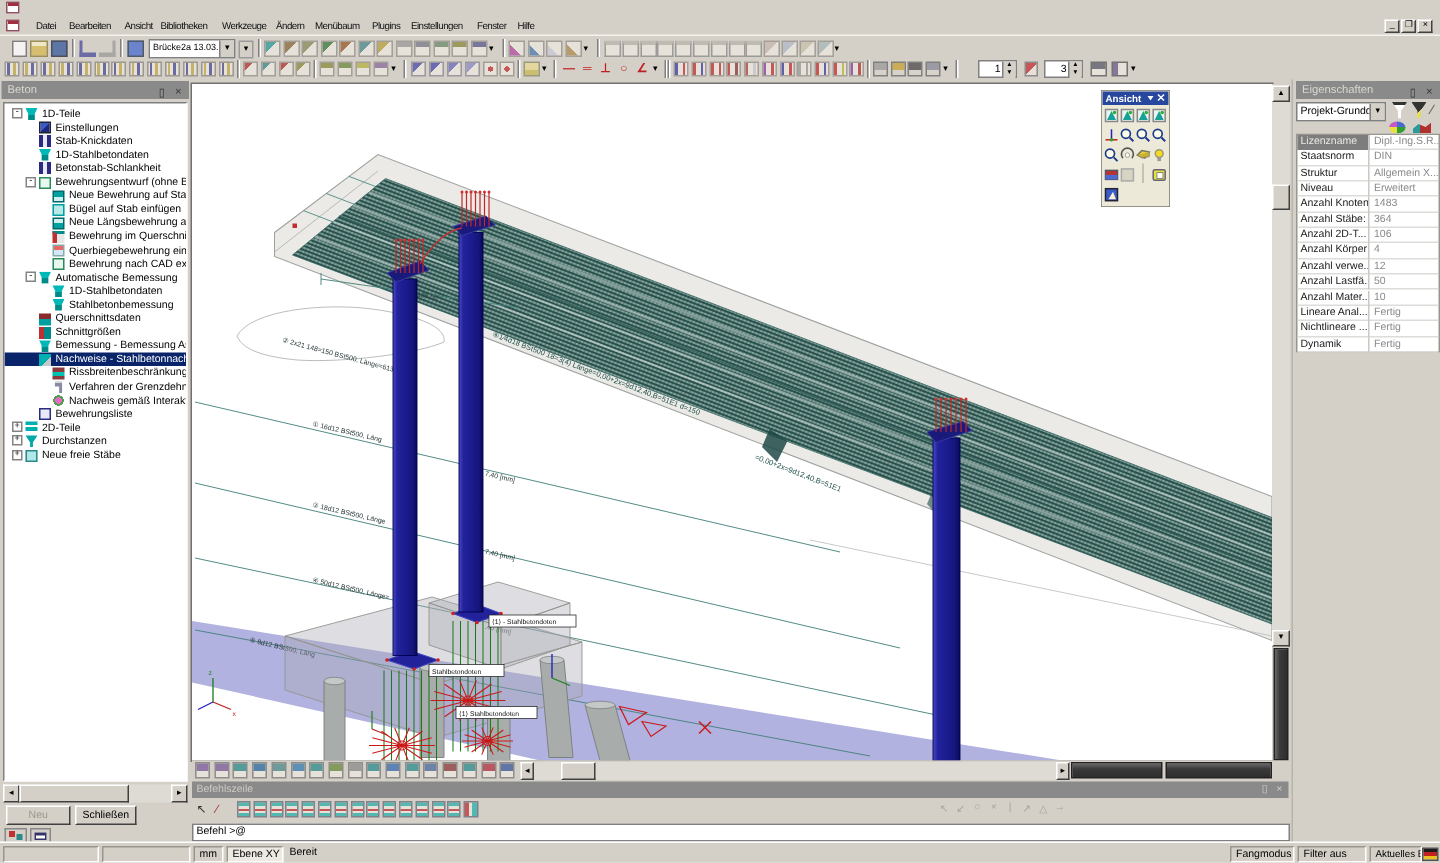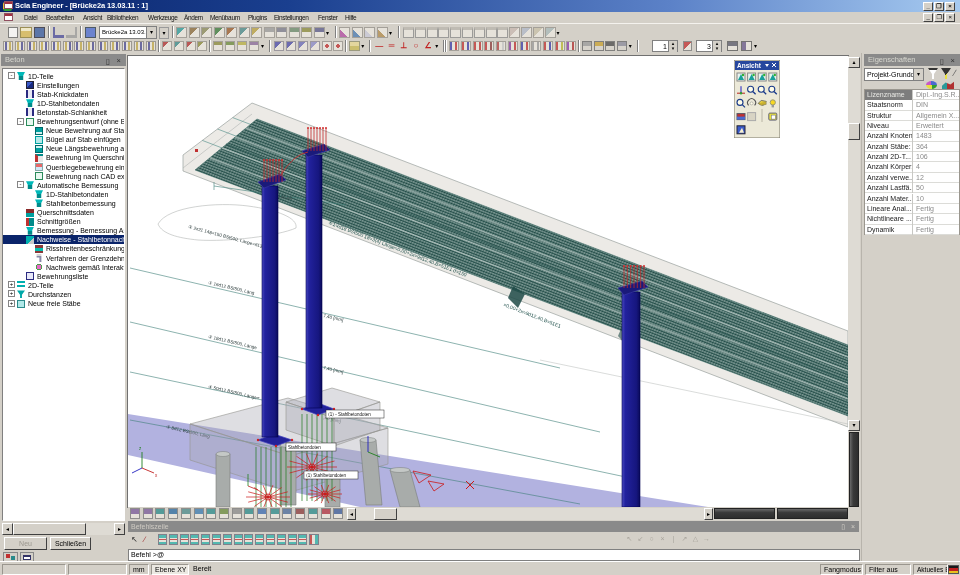--- a/index.html
+++ b/index.html
@@ -28,27 +28,20 @@
 .scell{position:absolute;top:2px;height:11px;border:1px solid;border-color:#9a968e #fff #fff #9a968e;line-height:10px;padding-left:3px;}
 #cmdhdr{position:absolute;left:128px;top:521px;width:731px;height:11px;background:#8a8a8a;color:#cfcbc3;font-size:7px;line-height:11px;padding-left:3px;}
 #cmdtb{position:absolute;left:128px;top:532px;width:731px;height:17px;background:#d4d0c8;}
 #cmdin{position:absolute;left:128px;top:549px;width:732px;height:12px;background:#fff;border:1px solid #808080;font-size:7px;line-height:10px;color:#000;padding-left:2px;}
 #vbot{position:absolute;left:128px;top:507px;width:732px;height:14px;background:#d4d0c8;}
 #vsb{position:absolute;left:848px;top:56px;width:12px;height:451px;background:#d4d0c8;}
 .sbtn{position:absolute;width:12px;height:11px;background:#d4d0c8;border:1px solid;border-color:#fff #404040 #404040 #fff;font-size:6px;line-height:9px;text-align:center;color:#000;}
 </style></head>
 <body>
 <div id="app">
-<div id="title">
-      <div class="abs" style="left:3px;top:2px;width:9px;height:9px;background:conic-gradient(#e03030 0 120deg,#30a030 120deg 240deg,#e8c030 240deg);border-radius:2px;"></div>
-      <span style="position:absolute;left:15px;top:0;">Scia Engineer - [Brücke2a 13.03.11 : 1]</span>
-<div class="winbtn" style="left:923px;top:2px;">_</div>
-<div class="winbtn" style="left:934px;top:2px;">❐</div>
-<div class="winbtn" style="left:945px;top:2px;">×</div>
-</div>
 <span class="abs" style="left:4px;top:1px;width:9px;height:8px;background:#fff;border:1px solid #905060;box-shadow:inset 0 2px 0 #a03040;"></span>
 <div id="menu">
       <span class="abs" style="left:4px;top:1px;width:9px;height:8px;background:#fff;border:1px solid #905060;box-shadow:inset 0 2px 0 #a03040;"></span>
 <div class="winbtn" style="left:923px;top:1px;width:10px;height:9px;">_</div>
 <div class="winbtn" style="left:934px;top:1px;width:10px;height:9px;">❐</div>
 <div class="winbtn" style="left:945px;top:1px;width:10px;height:9px;">×</div>
 
 <span style="left:24px">Datei</span>
       <span style="left:46px">Bearbeiten</span>
       <span style="left:83px">Ansicht</span>

